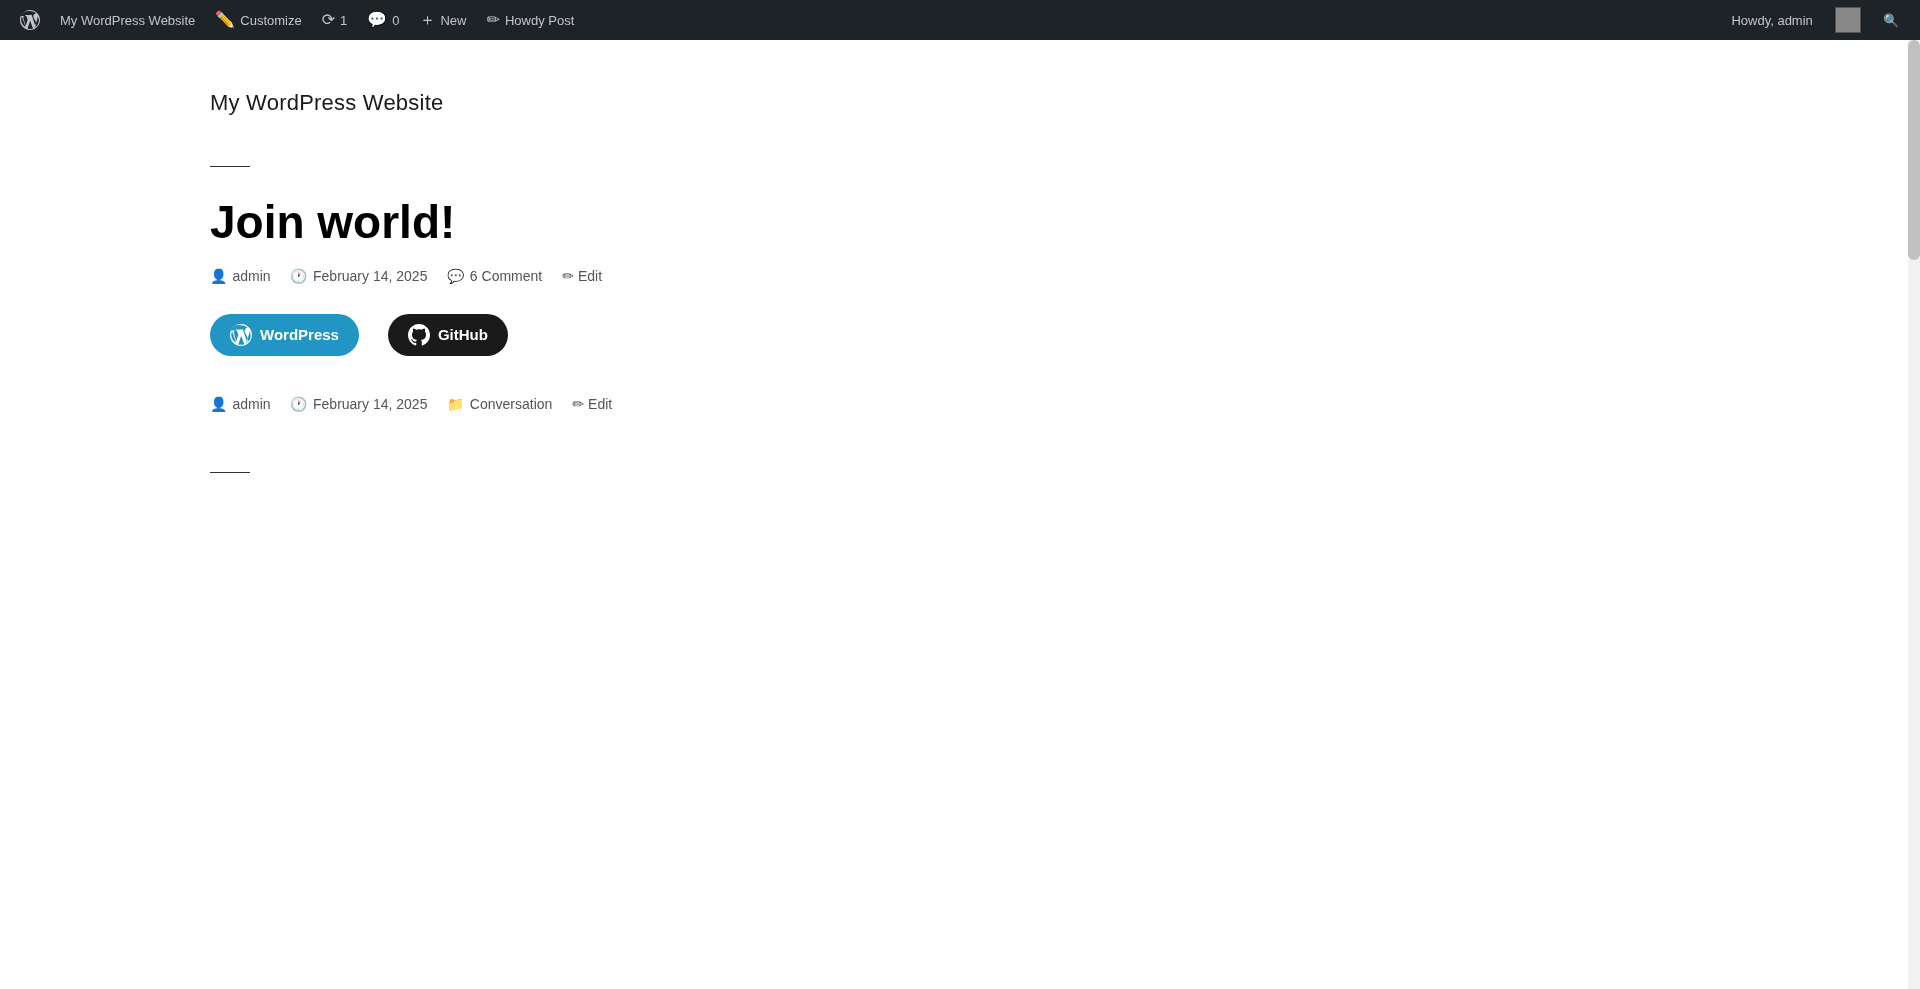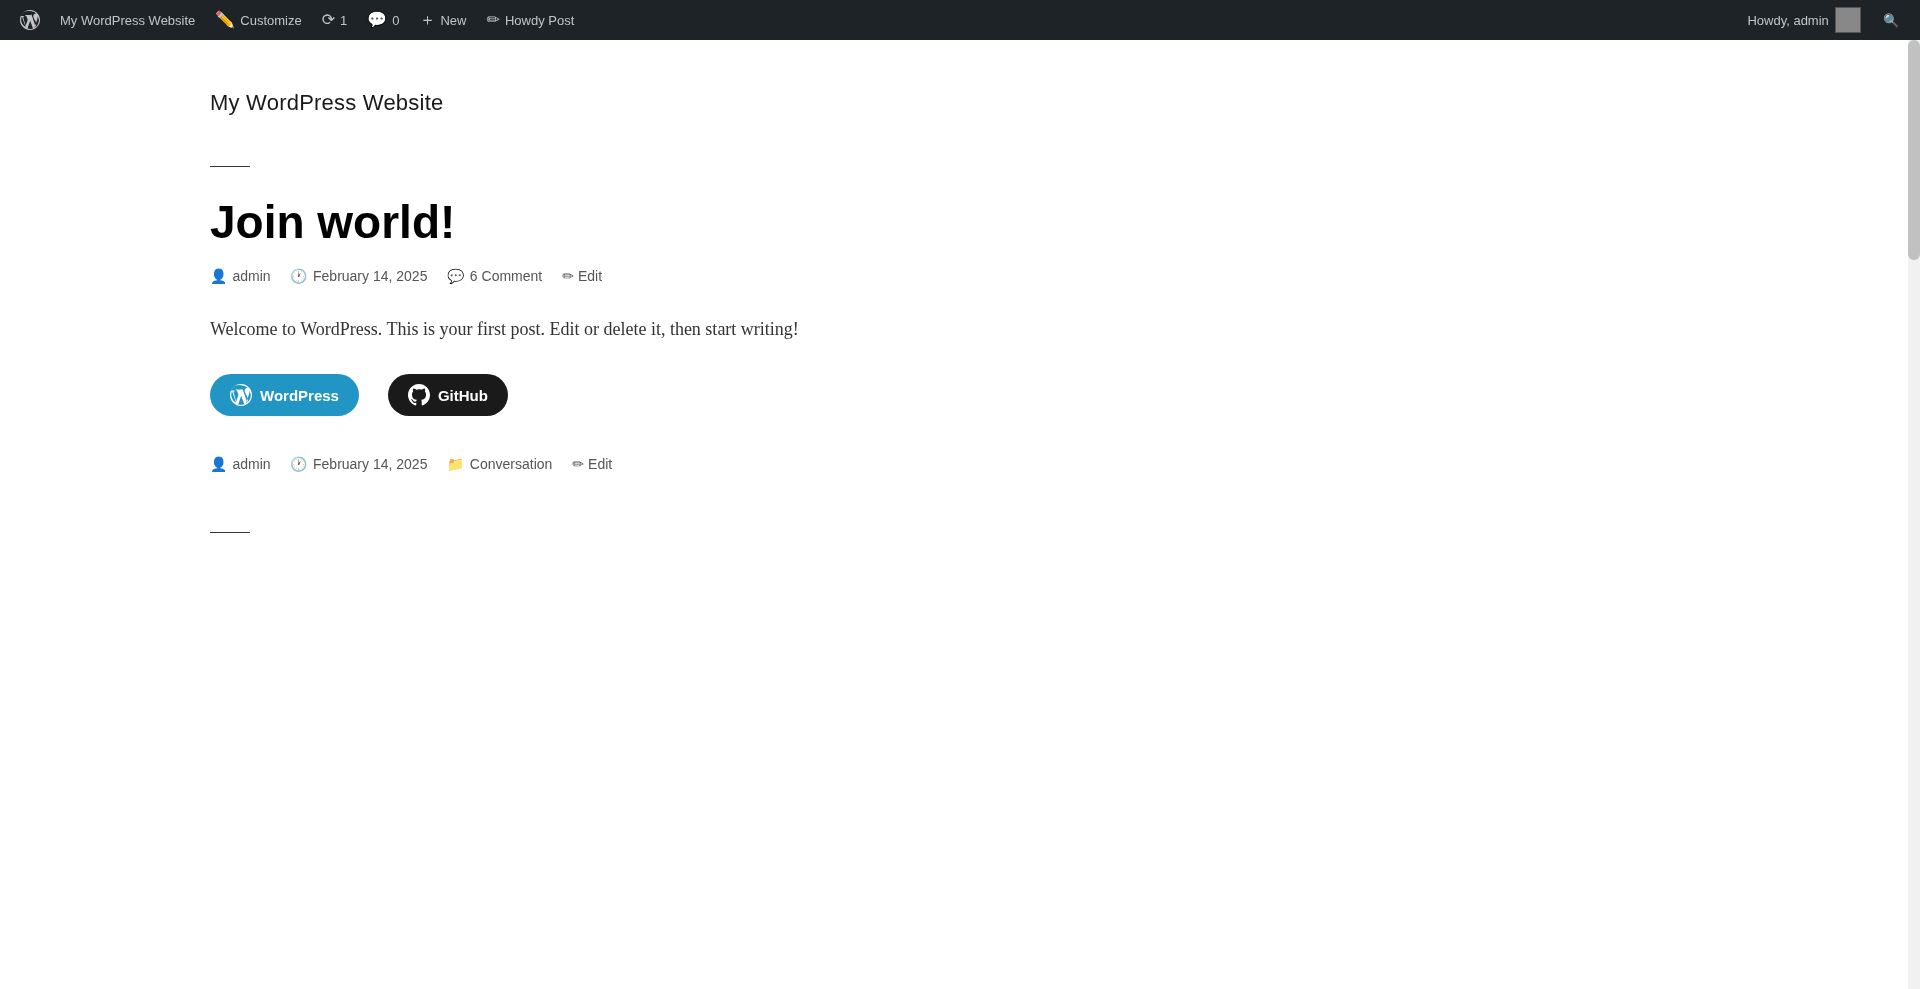--- a/index.html
+++ b/index.html
@@ -54,21 +54,21 @@
     .adminbar-right {
       display: flex;
       align-items: center;
       gap: 5px;
       color: #c3c4c7;
     }
 
     .adminbar-right .howdy {
       display: flex;
       align-items: center;
-      gap: 6px;
+      gap: 22px;
       padding: 0 8px;
       cursor: pointer;
     }
 
     .adminbar-right .avatar-box {
       width: 26px;
       height: 26px;
       background: #888;
       border: 1px solid #555;
     }
@@ -378,23 +378,20 @@
           <a>6 Comment</a>
         </div>
         <div class="meta-item">
           <a class="edit-link">
             <span>✏</span>
             <span>Edit</span>
           </a>
         </div>
       </div>
 
-      <div class="post-content">
-        <p>Welcome to WordPress. This is your first post. Edit or delete it, then start writing!</p>
-      </div>
 
       <div class="post-buttons">
         <a class="btn-wordpress">
           <svg class="btn-icon-wp" viewBox="0 0 20 20" xmlns="http://www.w3.org/2000/svg">
             <path d="M10 0C4.477 0 0 4.477 0 10s4.477 10 10 10 10-4.477 10-10S15.523 0 10 0zM1.11 10c0-1.23.263-2.4.732-3.455L5.6 17.02A8.9 8.9 0 011.11 10zm8.89 8.9a8.93 8.93 0 01-2.52-.362l2.676-7.773 2.74 7.508c.018.044.04.084.063.122A8.921 8.921 0 0110 18.9zm1.23-13.15c.537-.028.02-.785-.518-.75 0 0-1.54.12-2.535.12-.934 0-2.432-.12-2.432-.12-.537-.035-1.055.72-.518.75 0 0 .48.055.983.083l1.461 4.003-2.053 6.155L3.073 6.833c.537-.028 1.017-.083 1.017-.083.537-.028.02-.785-.518-.75 0 0-1.54.12-2.535.12a10.07 10.07 0 01-.26-.007A8.9 8.9 0 0110 1.1c2.33 0 4.46.894 6.054 2.357-.038-.002-.075-.006-.115-.006-1.544 0-2.637 1.343-2.637 2.786 0 1.295.748 2.39 1.543 3.687.6 1.047 1.296 2.39 1.296 4.33 0 1.343-.515 2.9-.515 2.9l-1.346-4.498-3.05-8.906zm2.956 12.58l2.72-7.862c.508-1.27.676-2.285.676-3.19 0-.328-.022-.633-.06-.918A8.9 8.9 0 0118.89 10a8.898 8.898 0 01-4.704 7.83z"></path>
           </svg>
           <span>WordPress</span>
         </a>
         <a class="btn-github">
 

